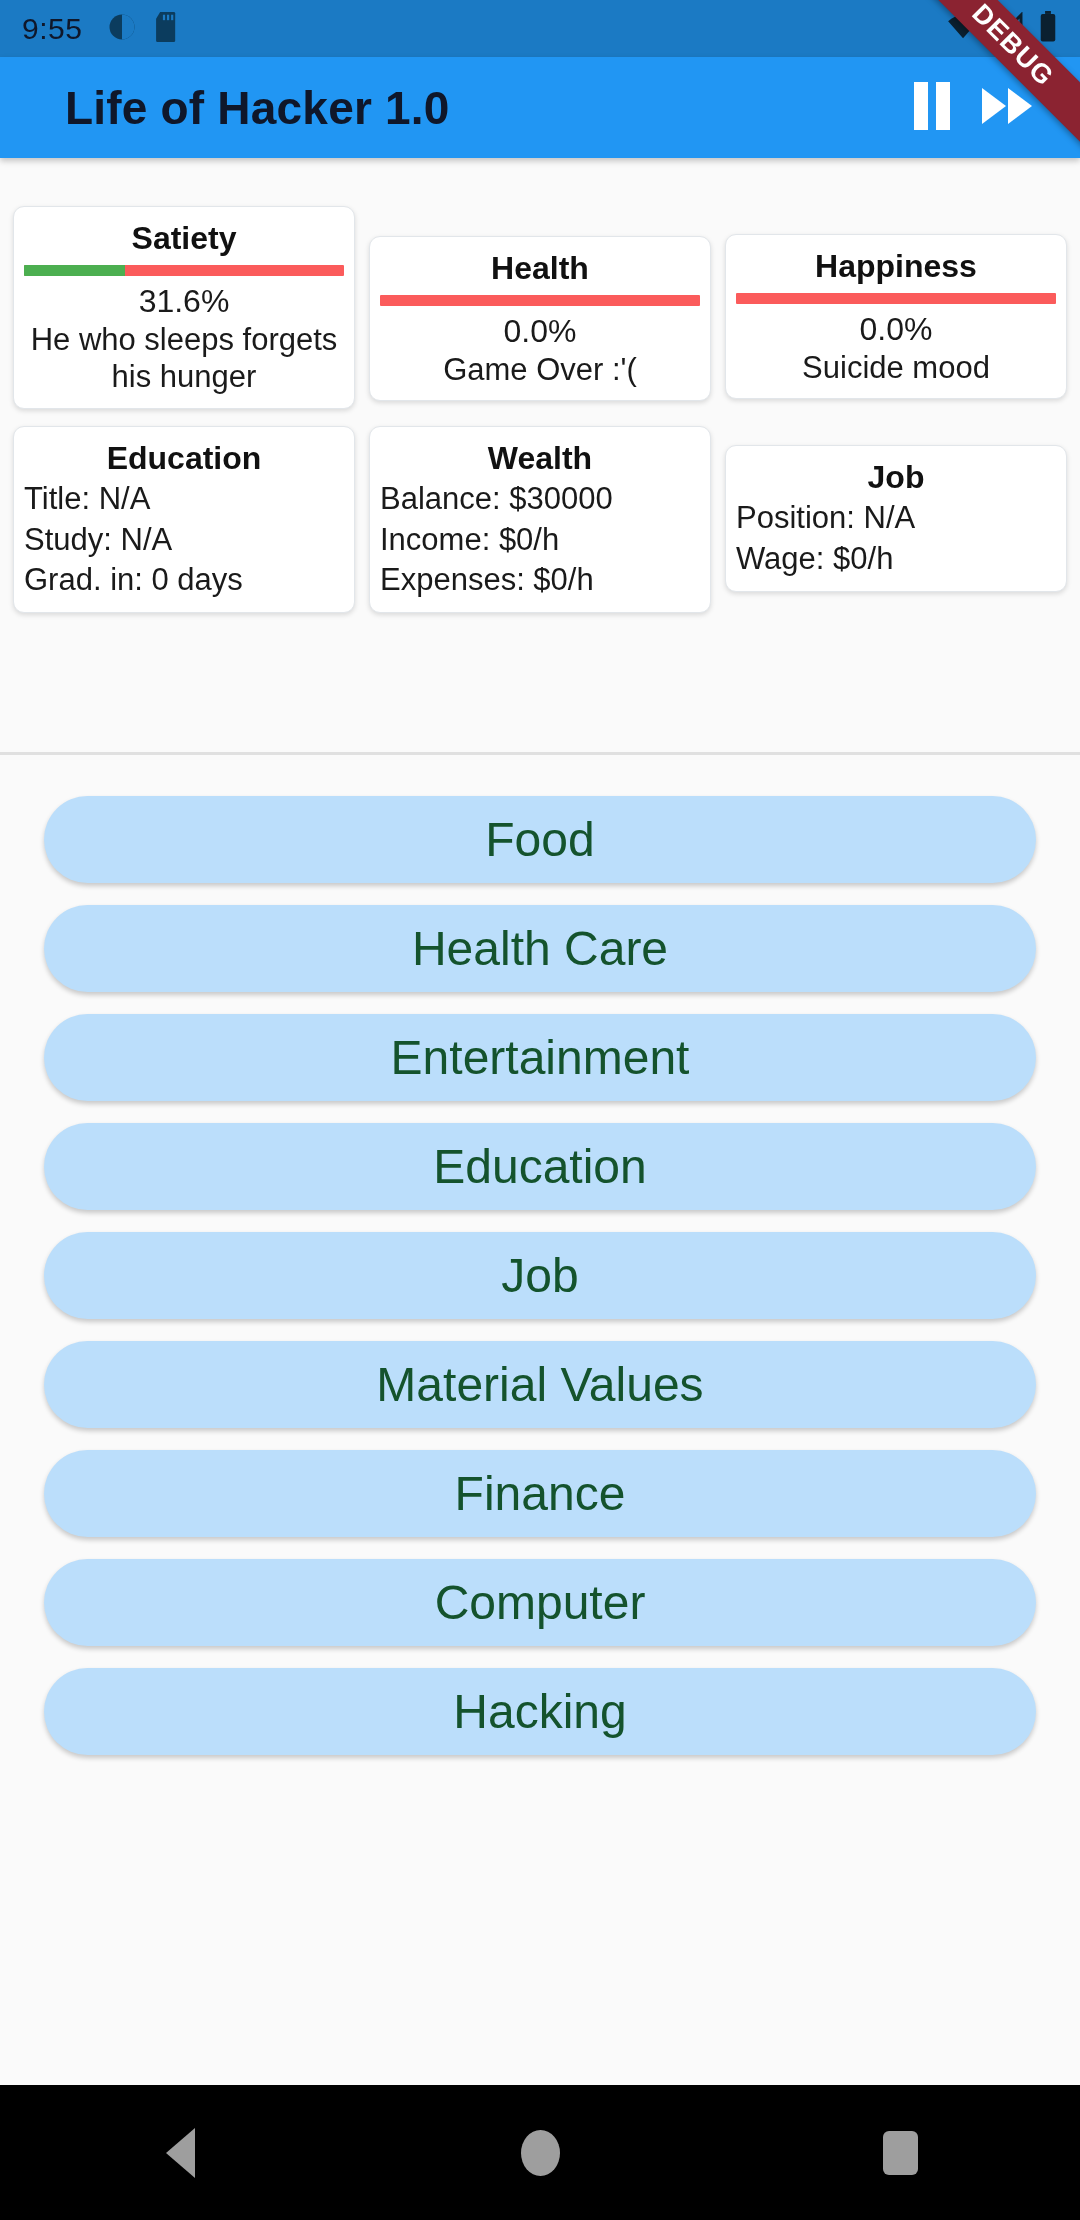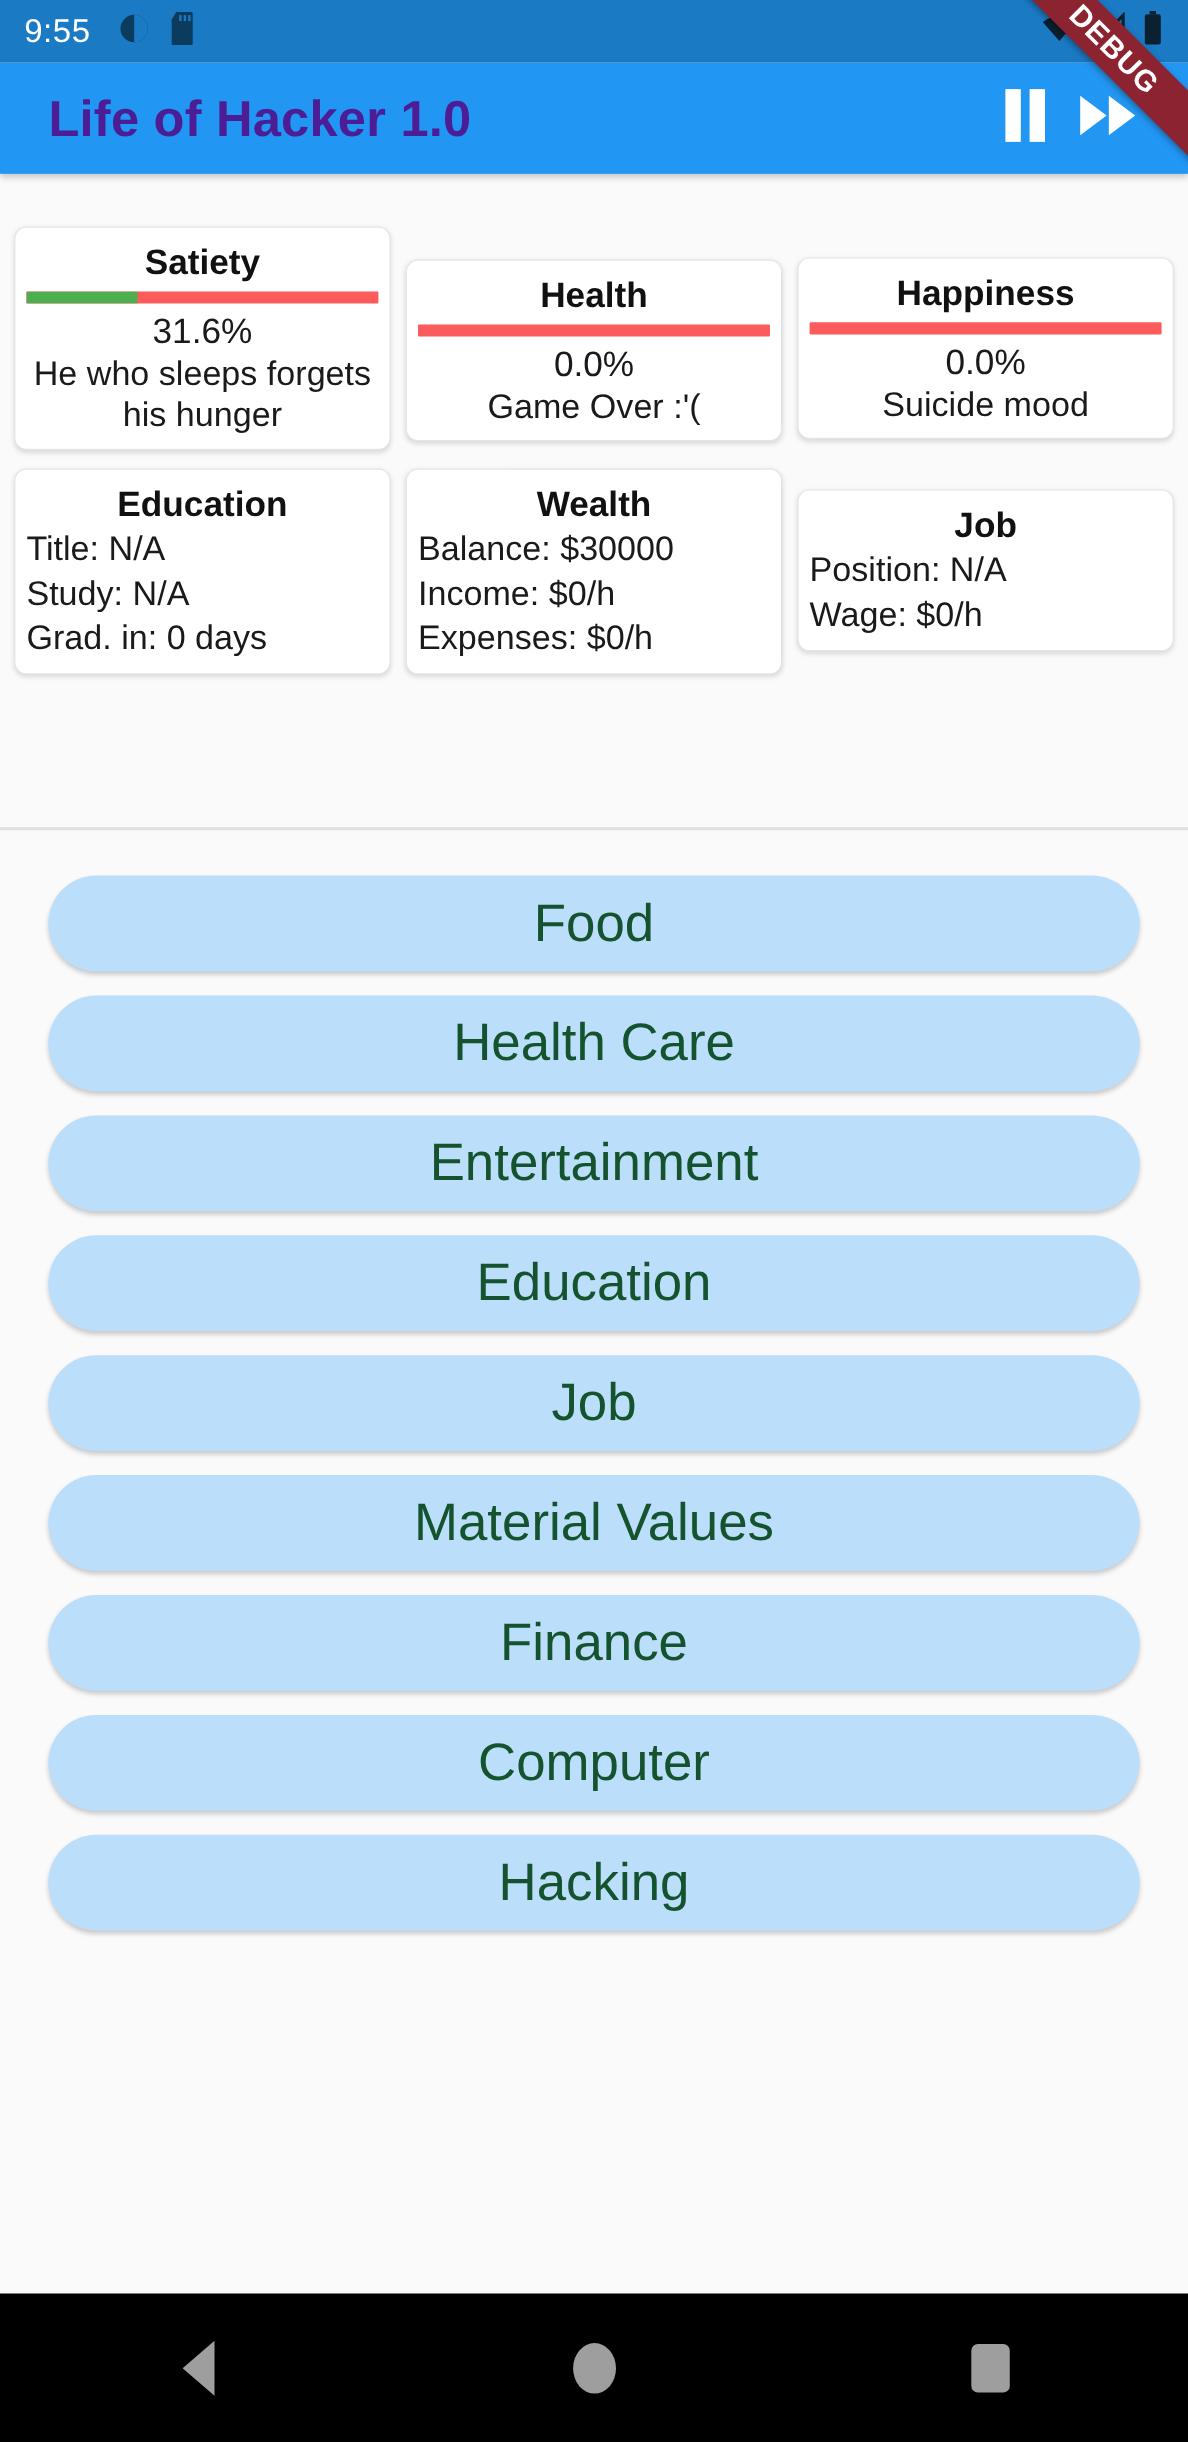--- a/index.html
+++ b/index.html
@@ -12,21 +12,21 @@
 
   
   #status-bar{
     position:absolute; top:0; left:0; width:1080px; height:57px;
     background:#1B7AC4;
     display:flex; align-items:center;
     padding:0 22px;
     overflow:hidden;
   }
   #status-clock{
-    font-size:30px; color:#ffffff; letter-spacing:0.5px;
+    font-size:30px; color:#0f172a; letter-spacing:0.5px;
   }
   .status-left-icons{ display:flex; align-items:center; gap:17px; margin-left:25px; }
   .status-right-icons{ margin-left:auto; display:flex; align-items:center; gap:13px; }
   .sicon{ display:block; }
 
   
   #debug-ribbon{
     position:absolute;
     top:24px; right:-58px;
     width:250px; height:42px;
@@ -45,21 +45,21 @@
   
   #app-bar{
     position:absolute; top:57px; left:0; width:1080px; height:101px;
     background:#2196F3;
     display:flex; align-items:center;
     padding:0 44px 0 44px;
     box-shadow:0 3px 6px rgba(0,0,0,.22);
     z-index:20;
   }
   #app-title{
-    color:#4c1d95; font-size:46px; font-weight:bold; letter-spacing:0.2px;
+    color:#0f172a; font-size:46px; font-weight:bold; letter-spacing:0.2px;margin-left:21px;
   }
   .appbar-actions{ margin-left:auto; display:flex; align-items:center; gap:26px; }
 
   
   #stats-panel{
     position:absolute; top:158px; left:0; width:1080px; height:596px;
     background:#FAFAFA;
     padding:0;
   }
   .card-row{

